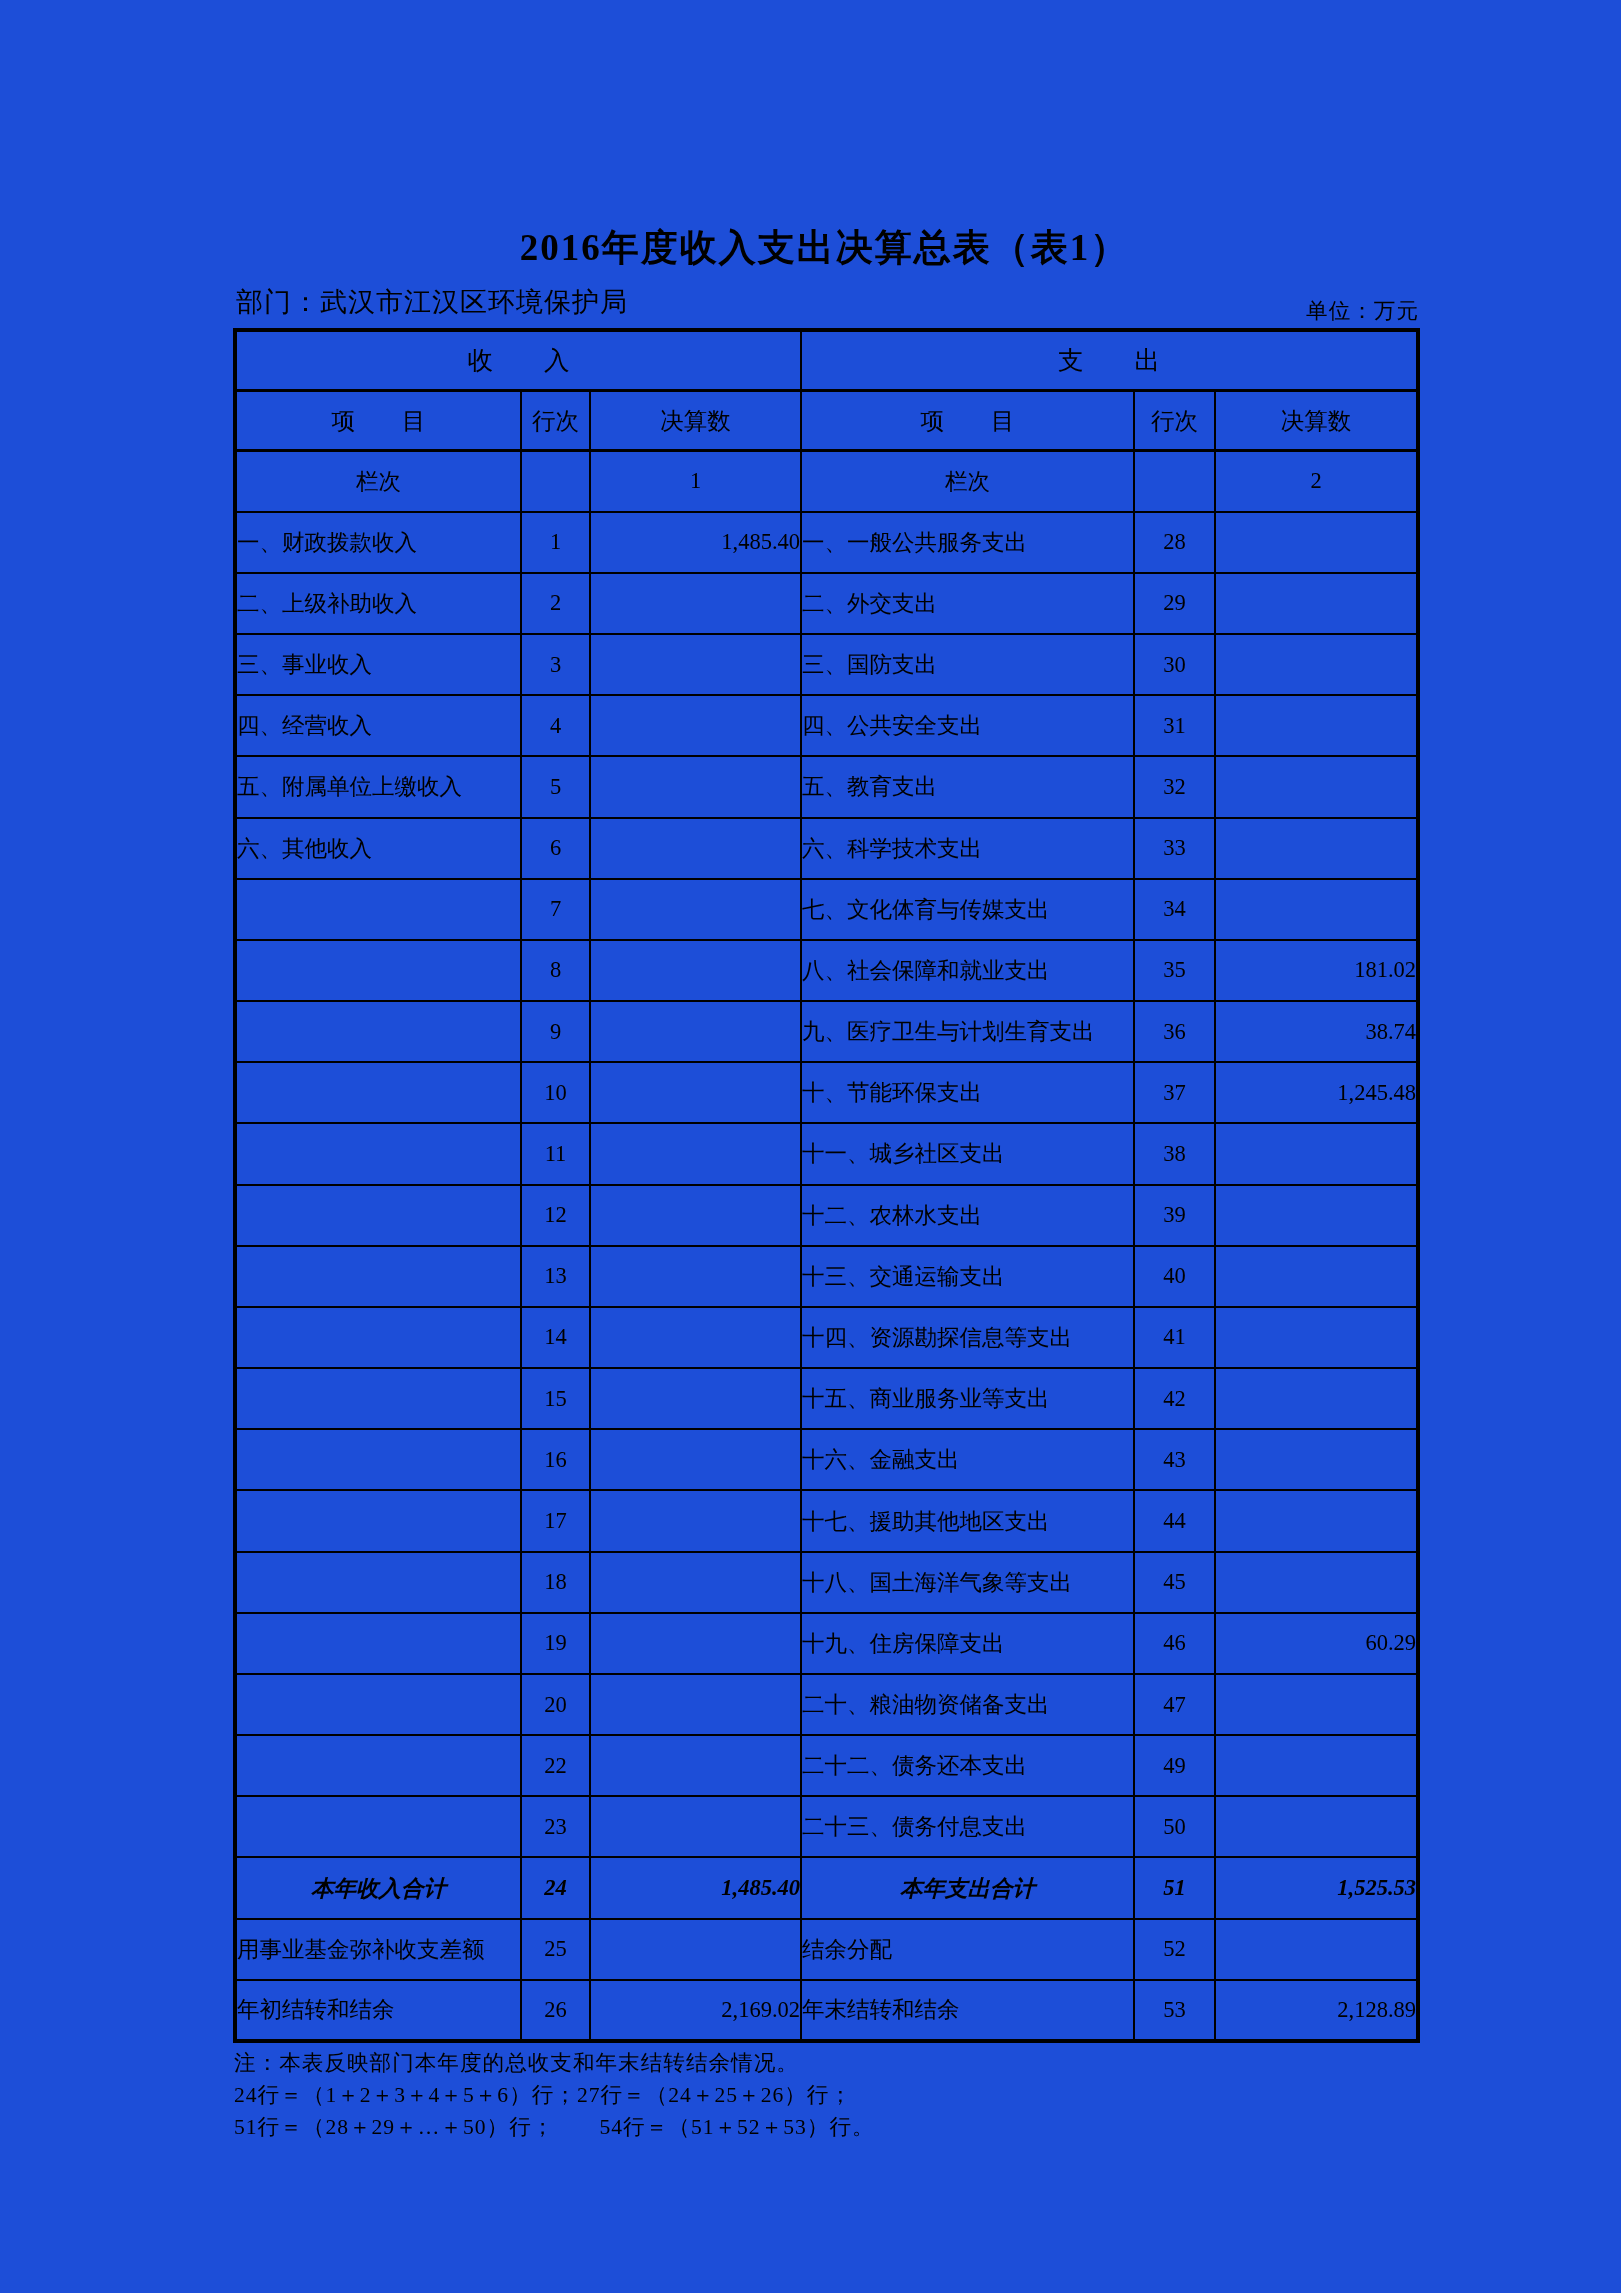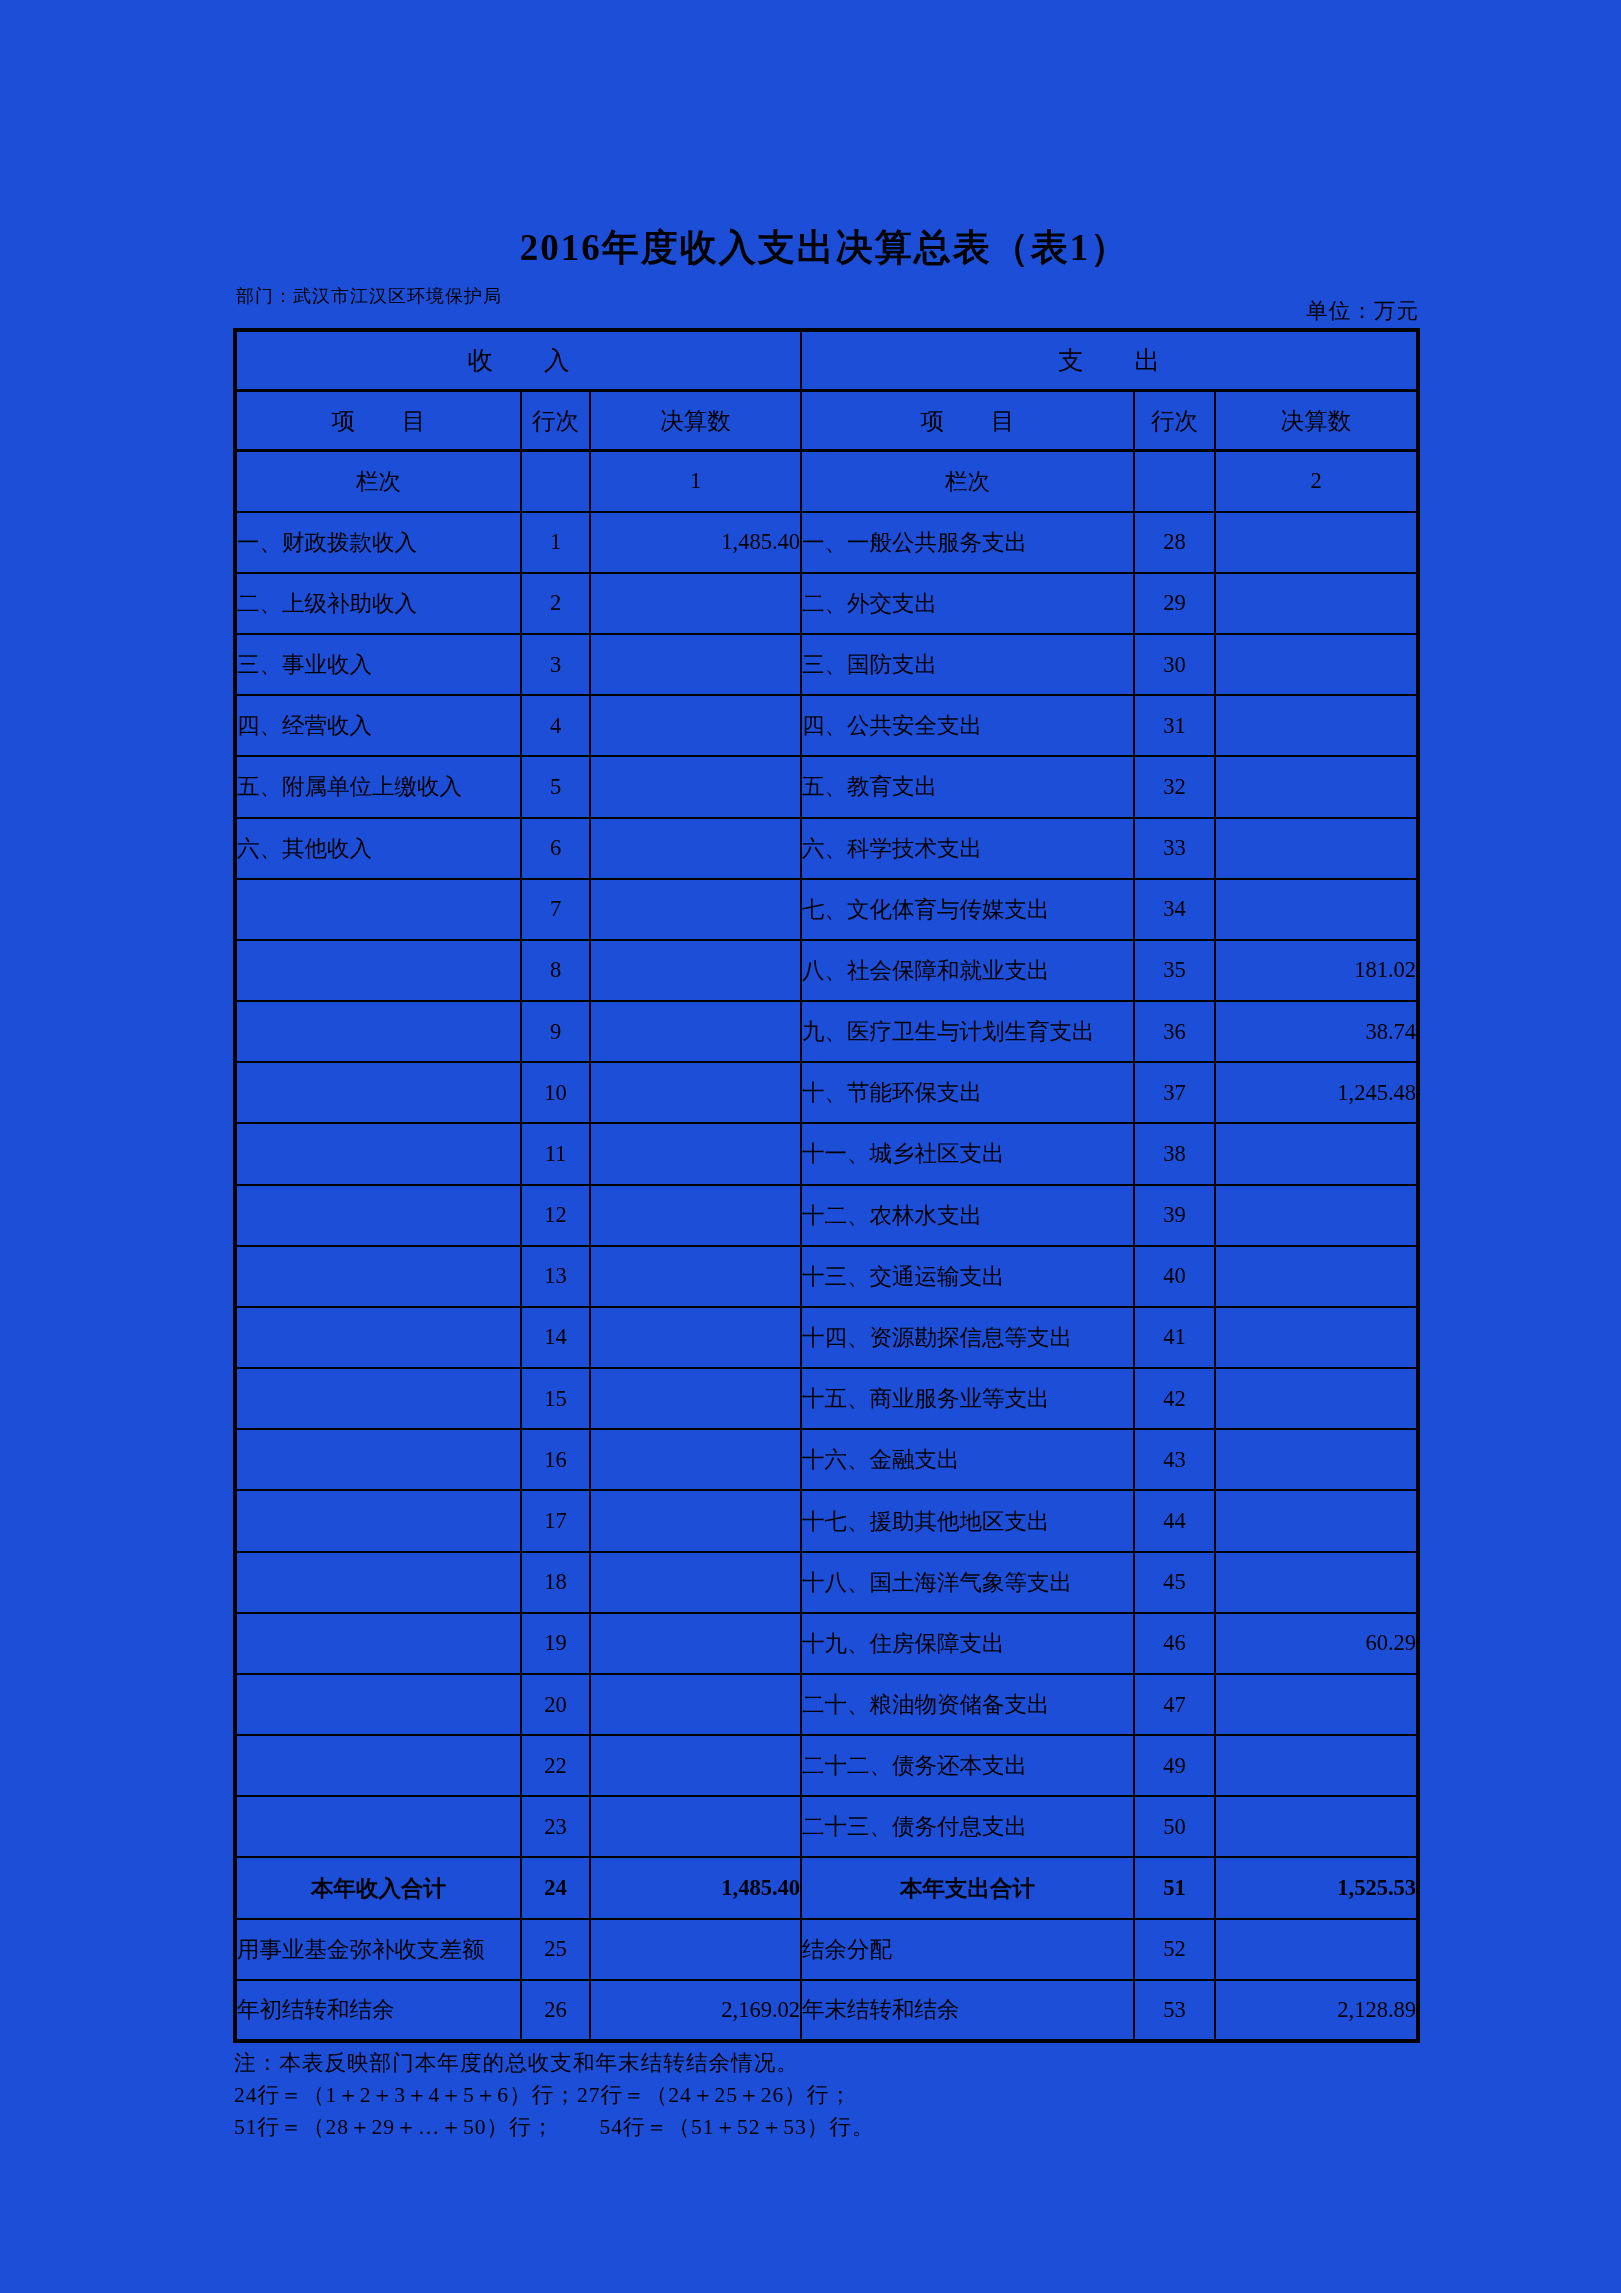--- a/index.html
+++ b/index.html
@@ -10,21 +10,21 @@
   }
   .page{position:relative;width:1621px;height:2294px;overflow:hidden;background:#1d4ed8;}
 
   .title{
     position:absolute;top:223px;left:233px;width:1183px;
     text-align:center;font-size:37px;font-weight:bold;letter-spacing:2px;
     white-space:nowrap;
   }
   .dept{
     position:absolute;top:284px;left:236px;
-    font-size:18px;letter-spacing:1px;white-space:nowrap;
+    font-size:27px;letter-spacing:1px;white-space:nowrap;
   }
   .unit{
     position:absolute;top:296px;left:239px;width:1180px;
     text-align:right;font-size:21.6px;letter-spacing:1px;white-space:nowrap;
   }
 
   table.fin{
     position:absolute;top:328px;left:233px;width:1183px;height:1715px;
     border-collapse:collapse;table-layout:fixed;
     border:4.9px solid #000;
@@ -45,21 +45,21 @@
   }
   tbody tr{height:57px;}
   td.c-item{text-align:left;padding-left:13.7px;}
   td.c-no{text-align:center;}
   td.c-val{text-align:right;padding-right:15.7px;}
   td.c-div{border-left-width:2.9px;}
 
   tr.row-lanci td{text-align:center;padding:0;}
   tr.row-center td.c-item{text-align:left;padding-left:0;}
   tr.row-center-bold td.c-item{text-align:center;padding-left:0;}
-  tr.row-center-bold td{font-weight:bold;}
+  tr.row-center-bold td{font-weight:bold;font-style:italic;}
 
   .notes{
     position:absolute;top:2047px;left:234px;width:1186px;
     font-size:21.6px;line-height:32px;letter-spacing:1px;
   }
   .notes div{white-space:nowrap;}
 </style>
 </head>
 <body>
 

